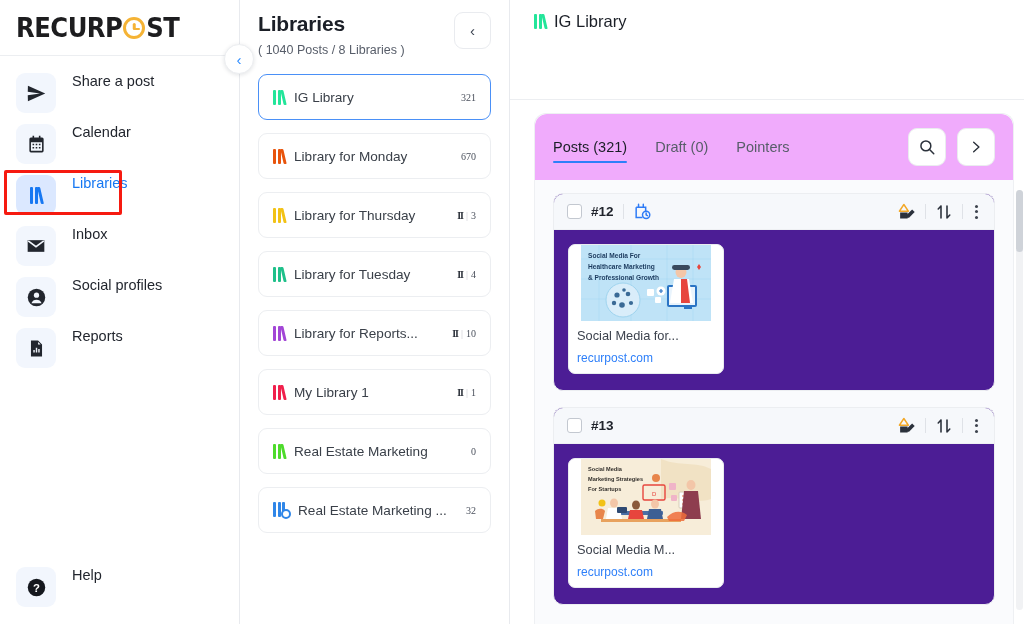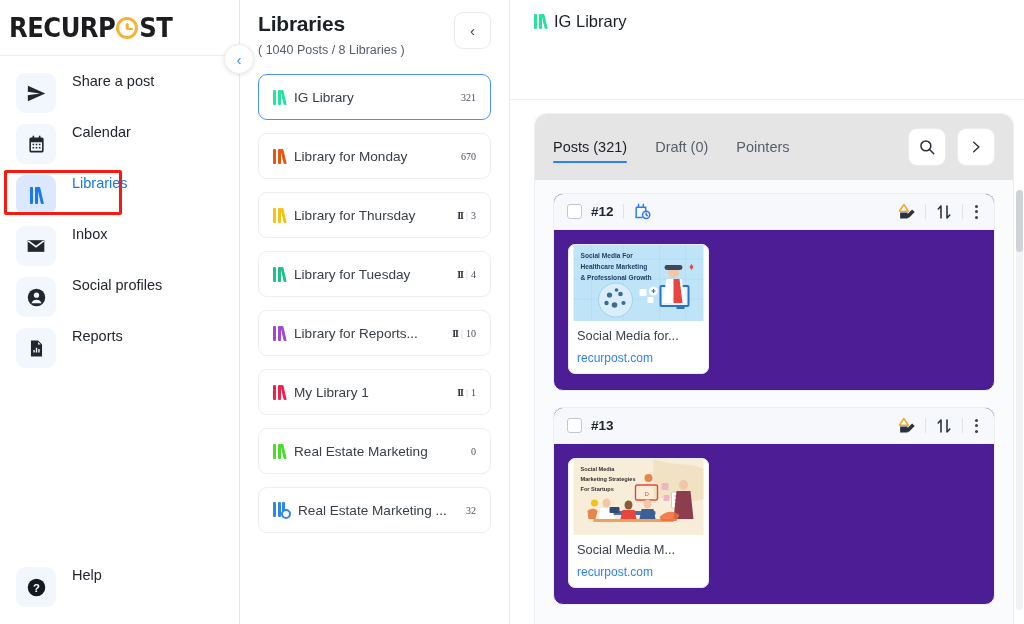--- a/index.html
+++ b/index.html
@@ -15,21 +15,21 @@
   
   .sidebar {
     width: 240px; height: 624px;
     background: #ffffff;
     border-right: 1px solid #e8eaee;
     display: flex; flex-direction: column;
     position: relative; flex: 0 0 240px;
   }
   .logo-wrap {
     height: 56px; display: flex; align-items: center;
-    padding-left: 9px; border-bottom: 1px solid #eceef1;
+    padding-left: 16px; border-bottom: 1px solid #eceef1;
   }
   .logo-text {
     font-size: 27px; font-weight: 700; letter-spacing: -0.5px;
     color: #1d1d1f; display: flex; align-items: center;
     font-family: "DejaVu Sans", sans-serif; font-stretch: condensed;
   }
   .logo-clock {
     display: inline-block; width: 22px; height: 22px; border-radius: 50%;
     border: 3.5px solid #f5b335; position: relative; margin: 0 1px;
     vertical-align: middle;
@@ -125,21 +125,21 @@
   }
   .content-title { font-size: 16.5px; color: #1b1f27; display: flex; align-items: center; gap: 8px; }
 
   .panel {
     position: absolute; left: 24px; right: 10px; top: 113px; bottom: 0;
     background: #fafbfd; border-top-left-radius: 12px; border-top-right-radius: 12px;
     border: 1px solid #eef0f3; border-bottom: none; overflow: hidden;
   }
   .tabs-row {
     display: flex; align-items: center; height: 66px; padding: 0 18px 0 18px;
-    background: #e5e5e5; border-top-left-radius: 12px; border-top-right-radius: 12px;
+    background: #f0abfc; border-top-left-radius: 12px; border-top-right-radius: 12px;
   }
   .tab {
     font-size: 14.5px; color: #575d69; margin-right: 28px; cursor: pointer;
     position: relative; height: 66px; display: flex; align-items: center;
   }
   .tab.active { color: #1a1e26; font-weight: 500; }
   .tab.active::after {
     content: ""; position: absolute; left: 0; right: 0; bottom: 17px;
     height: 2.5px; background: #2d7ff9; border-radius: 2px;
   }
@@ -167,21 +167,21 @@
     background: #fff; cursor: pointer; flex: 0 0 15px;
   }
   .post-id { font-size: 13.5px; font-weight: 600; color: #20242c; }
   .vsep { width: 1px; height: 15px; background: #dfe2e7; }
   .head-right { margin-left: auto; display: flex; align-items: center; gap: 9px; }
   .dots { display: flex; flex-direction: column; gap: 2.5px; cursor: pointer; padding: 0 3px; }
   .dots span { width: 3px; height: 3px; border-radius: 50%; background: #3d434e; display: block; }
 
   .post-body { padding: 14px 14px 16px 14px; }
   .thumb-card {
-    width: 141px; border: 1px solid #e9ebef; border-radius: 7px; overflow: hidden; background: #fff;
+    width: 156px; border: 1px solid #e9ebef; border-radius: 7px; overflow: hidden; background: #fff;
   }
   .thumb-img { width: 100%; height: 76px; display: block; }
   .thumb-cap {
     padding: 7px 8px 8px 8px; font-size: 12.8px; color: #3d434e;
     white-space: nowrap; overflow: hidden; text-overflow: ellipsis;
   }
   .thumb-link { padding: 0 8px 8px 8px; font-size: 12px; color: #2d7ff9; }
 
   .scrollbar {
     position: absolute; right: 1px; top: 190px; width: 7px; height: 420px;

